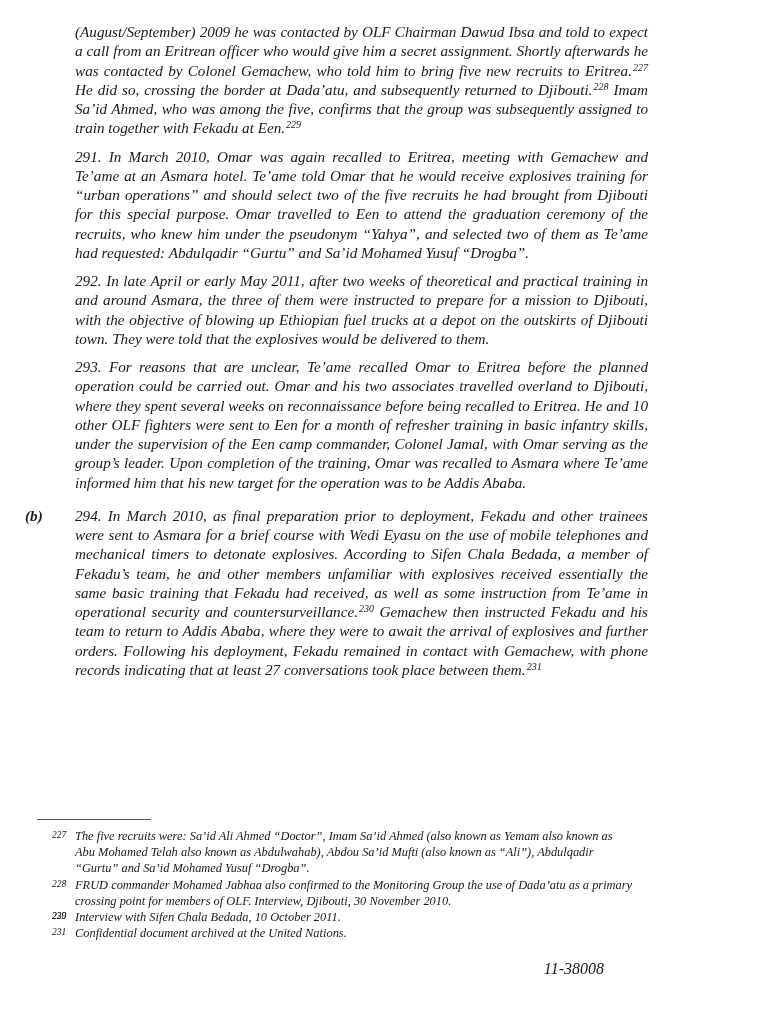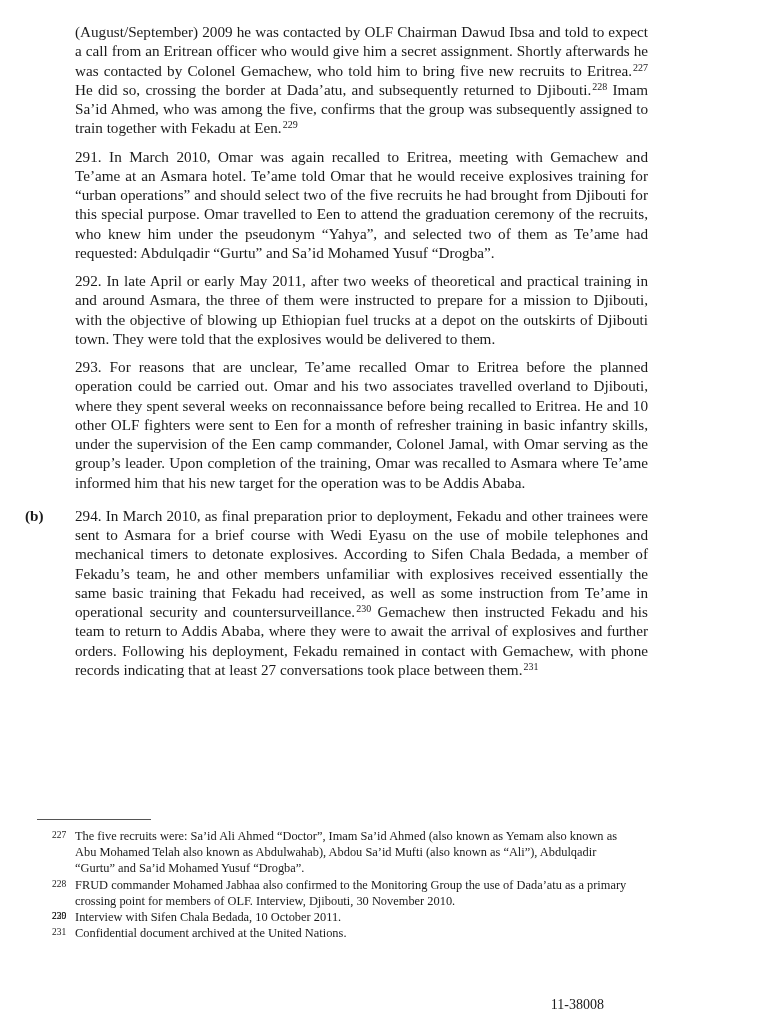--- a/index.html
+++ b/index.html
@@ -1,21 +1,21 @@
 <!DOCTYPE html>
 <html><head>
 <meta charset="utf-8">
 <style>
   html, body { margin: 0; padding: 0; background: #ffffff; }
   body {
     width: 762px; height: 1024px; position: relative; overflow: hidden;
     font-family: "Liberation Serif", "DejaVu Serif", serif;
     color: #1a1a1a;
   }
-  .page { position: absolute; left: 0; top: 0; width: 618px; height: 1024px; }
+  .page { position: absolute; left: 0; top: 0; width: 618px; height: 1024px; font-style: italic; }
   .body-col {
     position: absolute; left: 75px; width: 573px; top: 22px;
     font-size: 15.2px; line-height: 19.25px;
   }
   .para { margin: 0 0 9px 0; text-align: justify; text-justify: inter-word; }
   .para.last { text-align-last: left; }
   sup.fn { font-size: 10px; line-height: 0; vertical-align: 5px; margin-left: 1px; }
   .heading {
     position: relative; margin: 14px 0 7px 0; font-weight: bold;
     font-size: 15.2px; line-height: 19px;
@@ -27,21 +27,21 @@
   }
   .footnotes {
     position: absolute; left: 75px; top: 828px; width: 560px;
     font-size: 12.4px; line-height: 16.2px;
   }
   .fn-item { position: relative; margin: 0; }
   .fn-num {
     position: absolute; left: -23px; top: -1px; font-size: 9.5px; width: 20px;
   }
   .page-code {
-    position: absolute; right: 14px; top: 997px; font-size: 14px;
+    position: absolute; right: 14px; top: 960px; font-size: 16px;
     font-family: "Liberation Serif", serif;
   }
 </style>
 </head>
 <body>
 
 <div class="page">
   <div class="body-col">
     <div id="top-paras">
         <p class="para"><span>(August/September) 2009 he was contacted by OLF Chairman Dawud Ibsa and told to expect a call from an Eritrean officer who would give him a secret assignment. Shortly afterwards he was contacted by Colonel Gemachew, who told him to bring five new recruits to Eritrea.</span><sup class="fn">227</sup><span> He did so, crossing the border at Dada’atu, and subsequently returned to Djibouti.</span><sup class="fn">228</sup><span> Imam Sa’id Ahmed, who was among the five, confirms that the group was subsequently assigned to train together with Fekadu at Een.</span><sup class="fn">229</sup></p>

